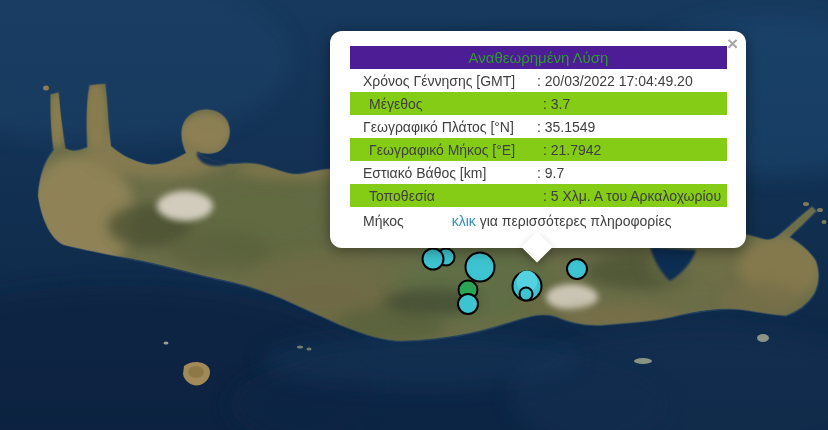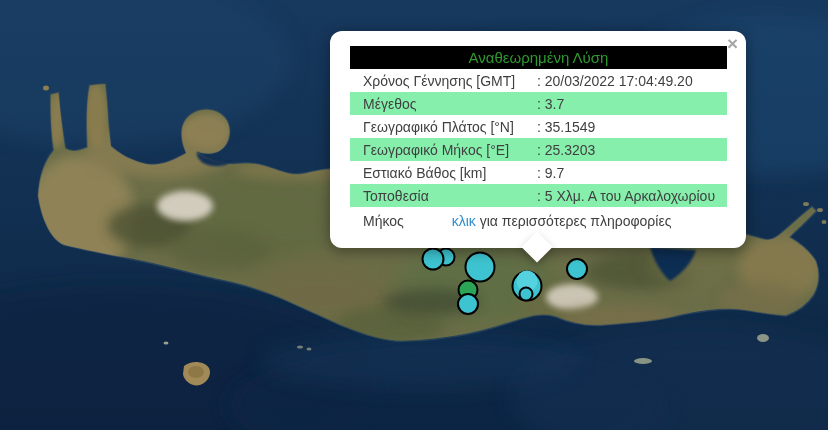--- a/index.html
+++ b/index.html
@@ -11,24 +11,24 @@
   .popup{position:absolute;left:330px;top:31px;width:416px;height:217px;
          background:#ffffff;border-radius:12px;
          box-shadow:0 3px 14px rgba(0,0,0,.4);z-index:5;}
   .popup-tail{position:absolute;left:196px;bottom:-10px;width:22px;height:22px;
          background:#ffffff;transform:rotate(45deg);
          box-shadow:3px 3px 8px rgba(0,0,0,.25);}
   .popup-close{position:absolute;top:3px;right:8px;font-size:19px;font-weight:bold;
          color:#a6a6a6;line-height:19px;cursor:pointer;text-decoration:none;}
   .popup-content{position:absolute;top:15px;left:20px;right:19px;z-index:2;
          font-size:14px;color:#3f3f3f;}
-  .ptitle{height:23px;line-height:23px;text-align:center;background:#000000;
+  .ptitle{height:23px;line-height:23px;text-align:center;background:#4c1d95;
          color:#2e9a2e;font-size:15px;}
   .prow{display:flex;align-items:center;height:23px;white-space:nowrap;}
-  .prow.shaded{background:#86efac;}
+  .prow.shaded{background:#84cc16;padding-left:6px;}
   .plabel{box-sizing:border-box;width:187px;padding-left:13px;flex:none;}
   .pvalue{flex:1;}
   .pfooter{margin:6px 0 0 13px;white-space:nowrap;}
   .plink{color:#2d8ecd;text-decoration:none;cursor:pointer;padding-left:44px;}
 </style>
 </head>
 <body>
 
 <div class="stage">
 
@@ -138,21 +138,21 @@
           <div class="prow shaded">
             <span class="plabel">Μέγεθος</span>
             <span class="pvalue">: 3.7</span>
           </div>
           <div class="prow">
             <span class="plabel">Γεωγραφικό Πλάτος [°N]</span>
             <span class="pvalue">: 35.1549</span>
           </div>
           <div class="prow shaded">
             <span class="plabel">Γεωγραφικό Μήκος [°E]</span>
-            <span class="pvalue">: 25.3203</span>
+            <span class="pvalue">: 21.7942</span>
           </div>
           <div class="prow">
             <span class="plabel">Εστιακό Βάθος [km]</span>
             <span class="pvalue">: 9.7</span>
           </div>
           <div class="prow shaded">
             <span class="plabel">Τοποθεσία</span>
             <span class="pvalue">: 5 Χλμ. Α του Αρκαλοχωρίου</span>
           </div>
         </div>

